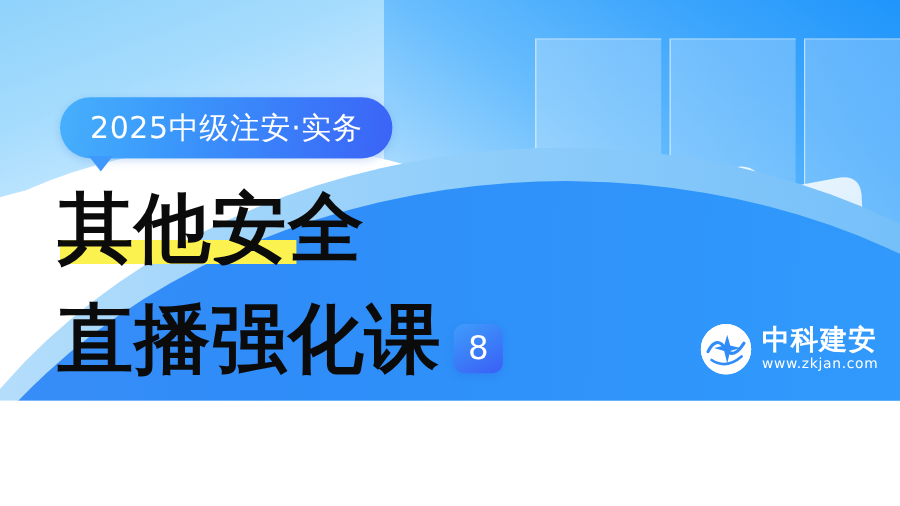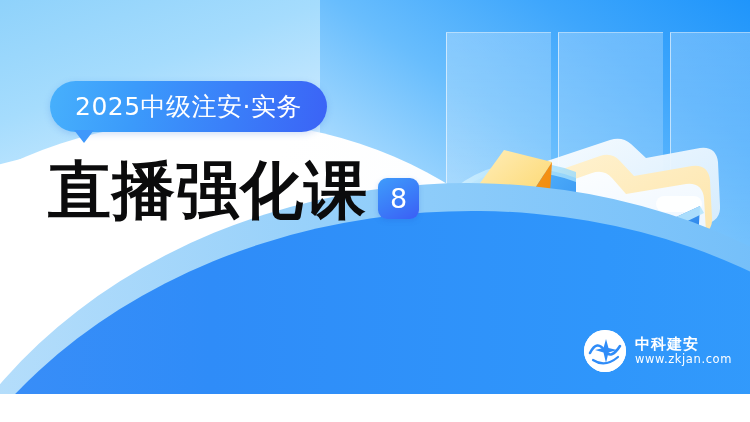--- a/index.html
+++ b/index.html
@@ -3,21 +3,21 @@
 <meta charset="utf-8">
 <style>
   html, body {
     margin: 0;
     padding: 0;
     background: #ffffff;
   }
   #banner {
     position: relative;
     width: 750px;
-    height: 394px;
+    height: 334px;
     overflow: hidden;
     font-family: "Liberation Sans", "DejaVu Sans", sans-serif;
     background: #ffffff;
   }
 
   
   .bg-base {
     position: absolute;
     inset: 0;
     background: linear-gradient(160deg,
@@ -134,21 +134,21 @@
     position: absolute;
     left: 48px; top: 152px;
     width: 420px;
   }
   .title-row {
     position: relative;
     display: flex;
     align-items: flex-end;
     height: 72px;
   }
-  .title-row + .title-row { margin-top: 0; }
+  .title-row + .title-row { margin-top: 20px; }
   .hl {
     position: absolute;
     left: 2px; bottom: 4px;
     width: 197px; height: 20px;
     background: #fcf24f;
     z-index: 0;
   }
   .title-text {
     position: relative;
     z-index: 1;
@@ -194,21 +194,21 @@
     border-radius: 50%;
     background: #ffffff;
     display: flex;
     align-items: center;
     justify-content: center;
     flex: none;
   }
   .logo-text { display: flex; flex-direction: column; gap: 2px; }
   .logo-name {
     color: #ffffff;
-    font-size: 15px;
+    font-size: 23px;
     font-weight: 700;
     letter-spacing: 1px;
     line-height: 1;
     font-family: "DejaVu Sans", "Liberation Sans", sans-serif;
   }
   .logo-url {
     color: #ffffff;
     font-size: 11.5px;
     font-weight: 400;
     letter-spacing: 0.6px;
@@ -309,20 +309,24 @@
 
   <div class="wave-pale"></div>
   <div class="wave-main"></div>
 
   <div class="pill">
     <span class="pill-label">2025中级注安·实务</span>
   </div>
   <div class="pill-tail"></div>
 
   <div class="title-block">
+    <div class="title-row">
+      <div class="hl"></div>
+      <span class="title-text">其他安全</span>
+    </div>
     <div class="title-row">
       <span class="title-text">直播强化课</span>
       <span class="ep-badge">
         <span class="ep-badge-num">8</span>
       </span>
     </div>
   </div>
 
   <div class="logo">
     <span class="logo-mark">

